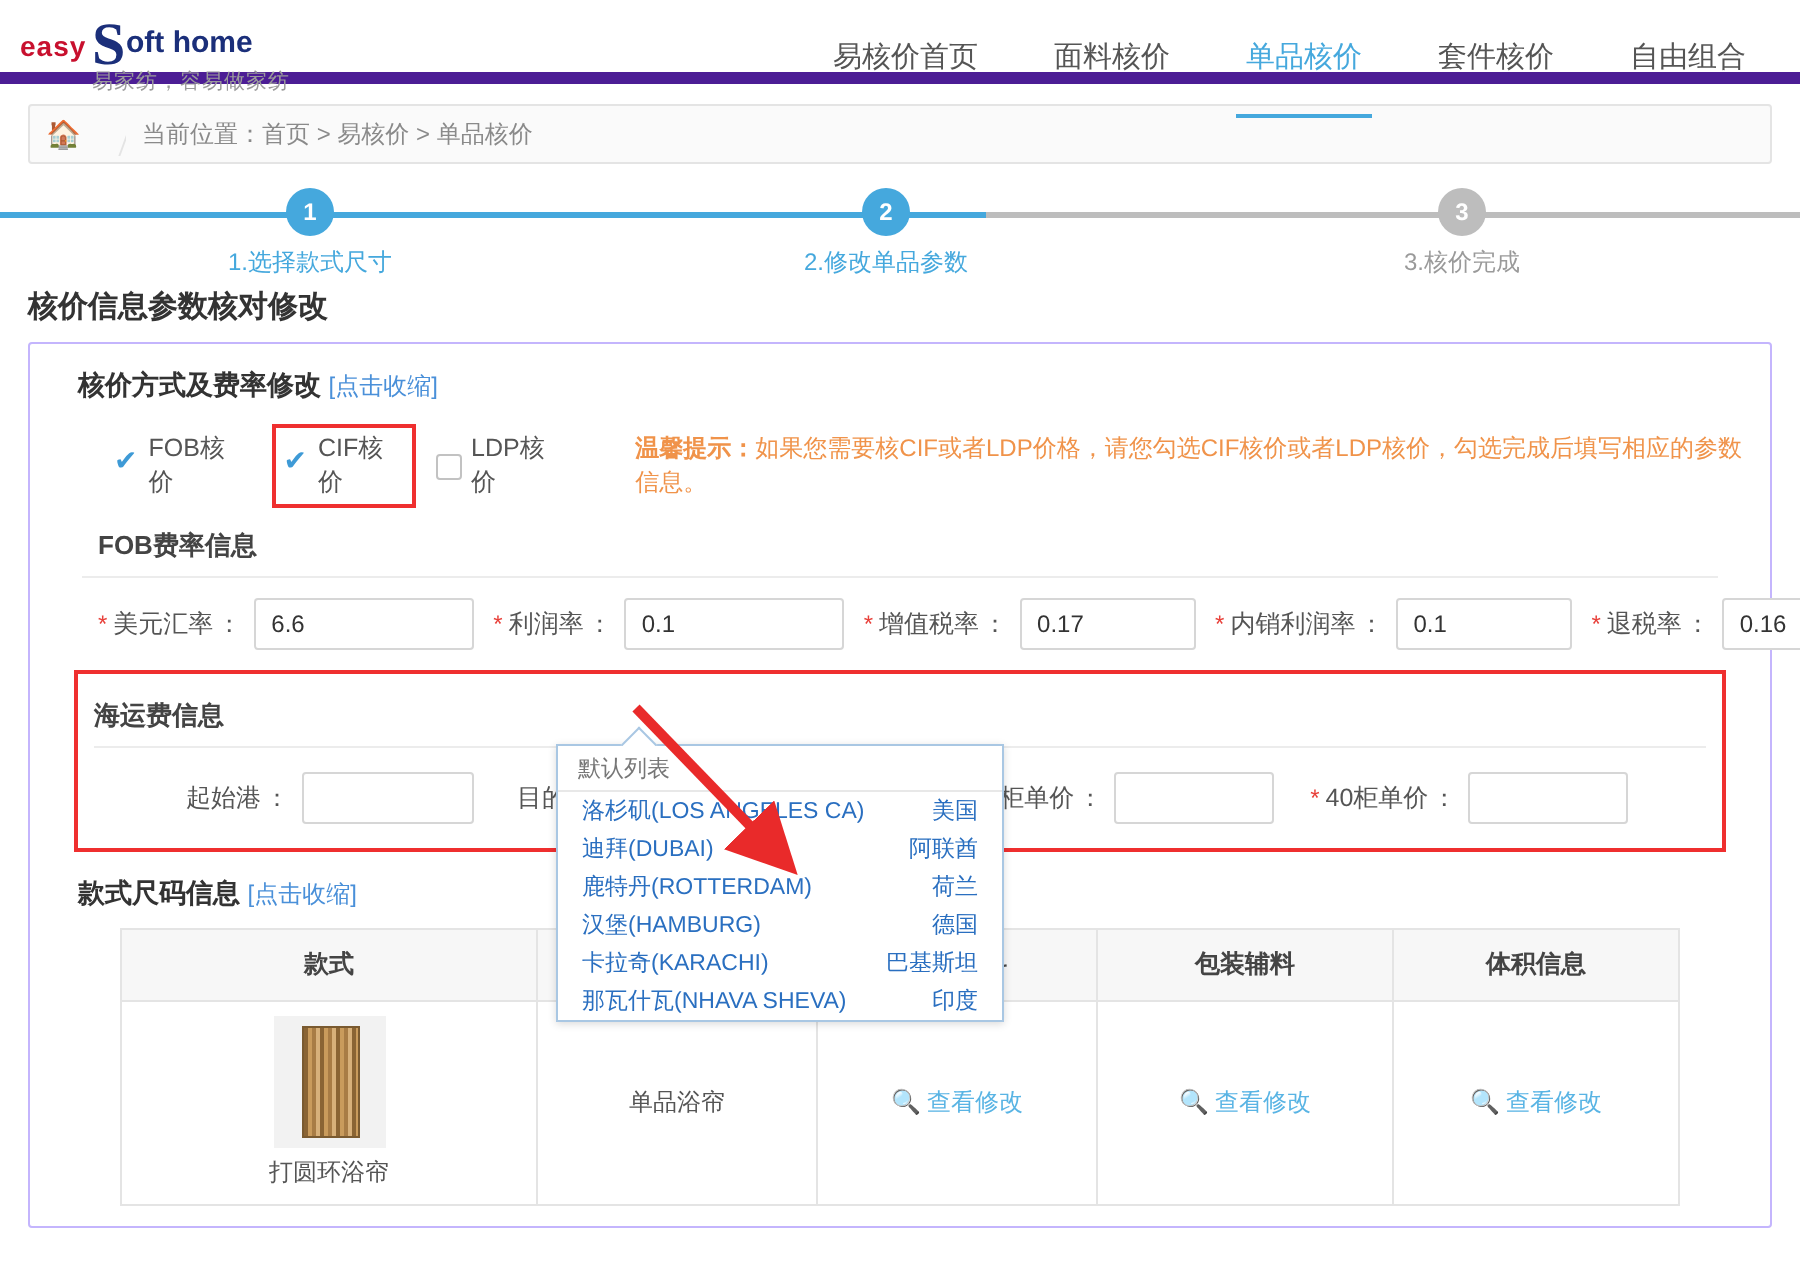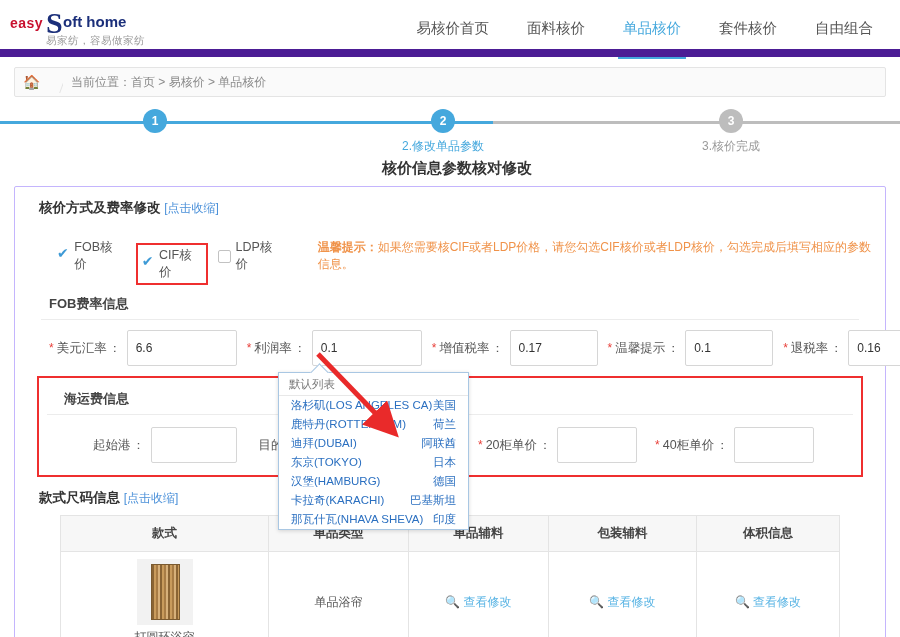--- a/index.html
+++ b/index.html
@@ -10,23 +10,23 @@
     background: #ffffff;
     font-family: "Liberation Sans", "DejaVu Sans", sans-serif;
     font-size: 12px;
     color: #444;
   }
   #page { position: relative; width: 900px; height: 637px; background:#fff; }
 
   
   .header {
     position: relative;
-    height: 57px;
+    height: 42px;
     background: #fff;
-    border-bottom: 8px solid #4c1d95;
+    border-bottom: 6px solid #4c1d95;
   }
   .logo { position: absolute; left: 10px; top: 9px; width: 200px; height: 42px; }
   .logo-row { position: relative; height: 24px; }
   .logo-easy {
     position: absolute; left: 0; top: 6px;
     color: #c8102e; font-size: 14px; font-weight: bold;
     letter-spacing: .5px;
   }
   .logo-s {
     position: absolute; left: 36px; top: -3px;
@@ -102,21 +102,20 @@
   .step.done .bubble { background: #45a8dd; }
   .step.todo .bubble { background: #bdbdbd; }
   .step .lbl { margin-top: 5px; font-size: 12px; }
   .step.done .lbl { color: #45a8dd; }
   .step.todo .lbl { color: #9a9a9a; }
 
   
   .page-title {
     font-size: 15px; font-weight: bold; color: #333;
     padding: 2px 0 8px 14px;
-    text-align: center;
   }
 
   
   .panel {
     margin: 0 14px; border: 1px solid #c4b5fd; background: #fff;
     border-radius: 2px; padding: 12px 12px 10px 12px;
   }
   .sub-title {
     font-size: 13.5px; font-weight: bold; color: #333;
     padding-left: 12px;
@@ -132,38 +131,38 @@
     width: 13px; height: 13px; border: 1px solid #c2c2c2; border-radius: 2px;
     margin-right: 5px; background: #fff; position: relative;
   }
   .box.checked { border-color: #fff; background: transparent; }
   .box.checked:after {
     content: "\2714"; position: absolute; left: -1px; top: -5px;
     color: #3e9ad6; font-size: 14px; line-height: 14px;
   }
   .cif-wrap {
     border: 2px solid #ef2f2f; padding: 2px 5px 2px 4px; margin-right: 10px;
-    display: inline-flex; align-items: center; margin-top: 16px;
+    display: inline-flex; align-items: center;
   }
   .tip { color: #f0934a; font-size: 12px; margin-left: 22px; }
 
   
   .block-title {
     font-size: 13px; font-weight: bold; color: #444;
     padding: 6px 0 6px 22px;
   }
   .hr { height: 1px; background: #ececec; margin: 0 14px 10px 14px; }
 
   .field-row { display: flex; align-items: center; padding: 0 0 6px 22px; }
   .field { display: flex; align-items: center; margin-right: 10px; }
   .req { color: #e8403a; margin-right: 3px; font-size: 12px; }
   .field-label { font-size: 12.5px; color: #555; white-space: nowrap; }
   .colon { margin: 0 6px 0 2px; color:#555; }
   .inp {
-    height: 36px; border: 1px solid #d6d6d6; background: #fff;
+    height: 26px; border: 1px solid #d6d6d6; background: #fff;
     border-radius: 2px; padding: 0 8px; font-size: 12px; color: #333;
     display: flex; align-items: center;
   }
   .inp.w110 { width: 110px; }
   .inp.w88  { width: 88px; }
   .inp.w80  { width: 80px; }
 
   
   .sea-wrap {
     position: relative; border: 2px solid #ef2f2f; margin: 4px 10px 0 10px;
@@ -201,21 +200,21 @@
     border: 1px solid #7a5a30;
   }
   .prod-name { font-size: 12px; color: #555; padding-bottom: 6px; }
   .look {
     color: #59b4e4; font-size: 12px; cursor: pointer; white-space: nowrap;
   }
   .mag { font-size: 12px; margin-right: 3px; }
 
   
   .dropdown {
-    position: absolute; left: 278px; top: 372px; width: 191px;
+    position: absolute; left: 278px; top: 372px; width: 224px;
     background: #fff; border: 1px solid #a9c7e3; box-shadow: 0 1px 4px rgba(0,0,0,.15);
     z-index: 50;
   }
   .dropdown:before {
     content: ""; position: absolute; left: 34px; top: -7px;
     width: 12px; height: 12px; background: #fff;
     border-left: 1px solid #a9c7e3; border-top: 1px solid #a9c7e3;
     transform: rotate(45deg);
   }
   .dd-head {
@@ -262,20 +261,21 @@
       <div class="crumb-sep"></div>
       <div class="crumb-text">当前位置：首页 &gt; 易核价 &gt; 单品核价</div>
     </div>
   </div>
 
   <div class="steps">
     <div class="step-line"></div>
     <div class="step-line-done"></div>
     <div class="step done" style="left:55px;">
       <div class="bubble">1</div>
+      <div class="lbl">1.选择款式尺寸</div>
     </div>
     <div class="step done" style="left:343px;">
       <div class="bubble">2</div>
       <div class="lbl">2.修改单品参数</div>
     </div>
     <div class="step todo" style="left:631px;">
       <div class="bubble">3</div>
       <div class="lbl">3.核价完成</div>
     </div>
   </div>
@@ -326,34 +326,34 @@
         <div class="inp w110">0.1</div>
       </div>
       <div class="field">
         <span class="req">*</span>
         <span class="field-label">增值税率</span>
         <span class="colon">：</span>
         <div class="inp w88">0.17</div>
       </div>
       <div class="field">
         <span class="req">*</span>
-        <span class="field-label">温馨提示</span>
+        <span class="field-label">内销利润率</span>
         <span class="colon">：</span>
         <div class="inp w88">0.1</div>
       </div>
       <div class="field" style="margin-right:0;">
         <span class="req">*</span>
         <span class="field-label">退税率</span>
         <span class="colon">：</span>
         <div class="inp w88">0.16</div>
       </div>
     </div>
 
     <div class="sea-wrap">
-      <div class="block-title" style="padding-left:25px;">海运费信息</div>
+      <div class="block-title" style="padding-left:8px;">海运费信息</div>
       <div class="hr" style="margin:0 8px 12px 8px;"></div>
       <div class="field-row" style="padding-left:54px; padding-bottom:0;">
         <div class="field" style="margin-right:22px;">
           <span class="field-label">起始港</span>
           <span class="colon">：</span>
           <div class="inp w80" style="width:86px;"></div>
         </div>
         <div class="field" style="margin-right:8px;">
           <span class="field-label">目的港</span>
           <span class="colon">：</span>
@@ -420,30 +420,26 @@
   </div>
 
   <div class="dropdown">
     <div class="dd-head">默认列表</div>
     <div>
       <div class="dd-item">
         <span>洛杉矶(LOS ANGELES CA)</span>
         <span class="dd-country">美国</span>
       </div>
       <div class="dd-item">
+        <span>迪拜(DUBAI)</span>
+        <span class="dd-country">阿联酋</span>
+      </div>
+      <div class="dd-item">
         <span>鹿特丹(ROTTERDAM)</span>
         <span class="dd-country">荷兰</span>
-      </div>
-      <div class="dd-item">
-        <span>迪拜(DUBAI)</span>
-        <span class="dd-country">阿联酋</span>
-      </div>
-      <div class="dd-item">
-        <span>东京(TOKYO)</span>
-        <span class="dd-country">日本</span>
       </div>
       <div class="dd-item">
         <span>汉堡(HAMBURG)</span>
         <span class="dd-country">德国</span>
       </div>
       <div class="dd-item">
         <span>卡拉奇(KARACHI)</span>
         <span class="dd-country">巴基斯坦</span>
       </div>
       <div class="dd-item">

